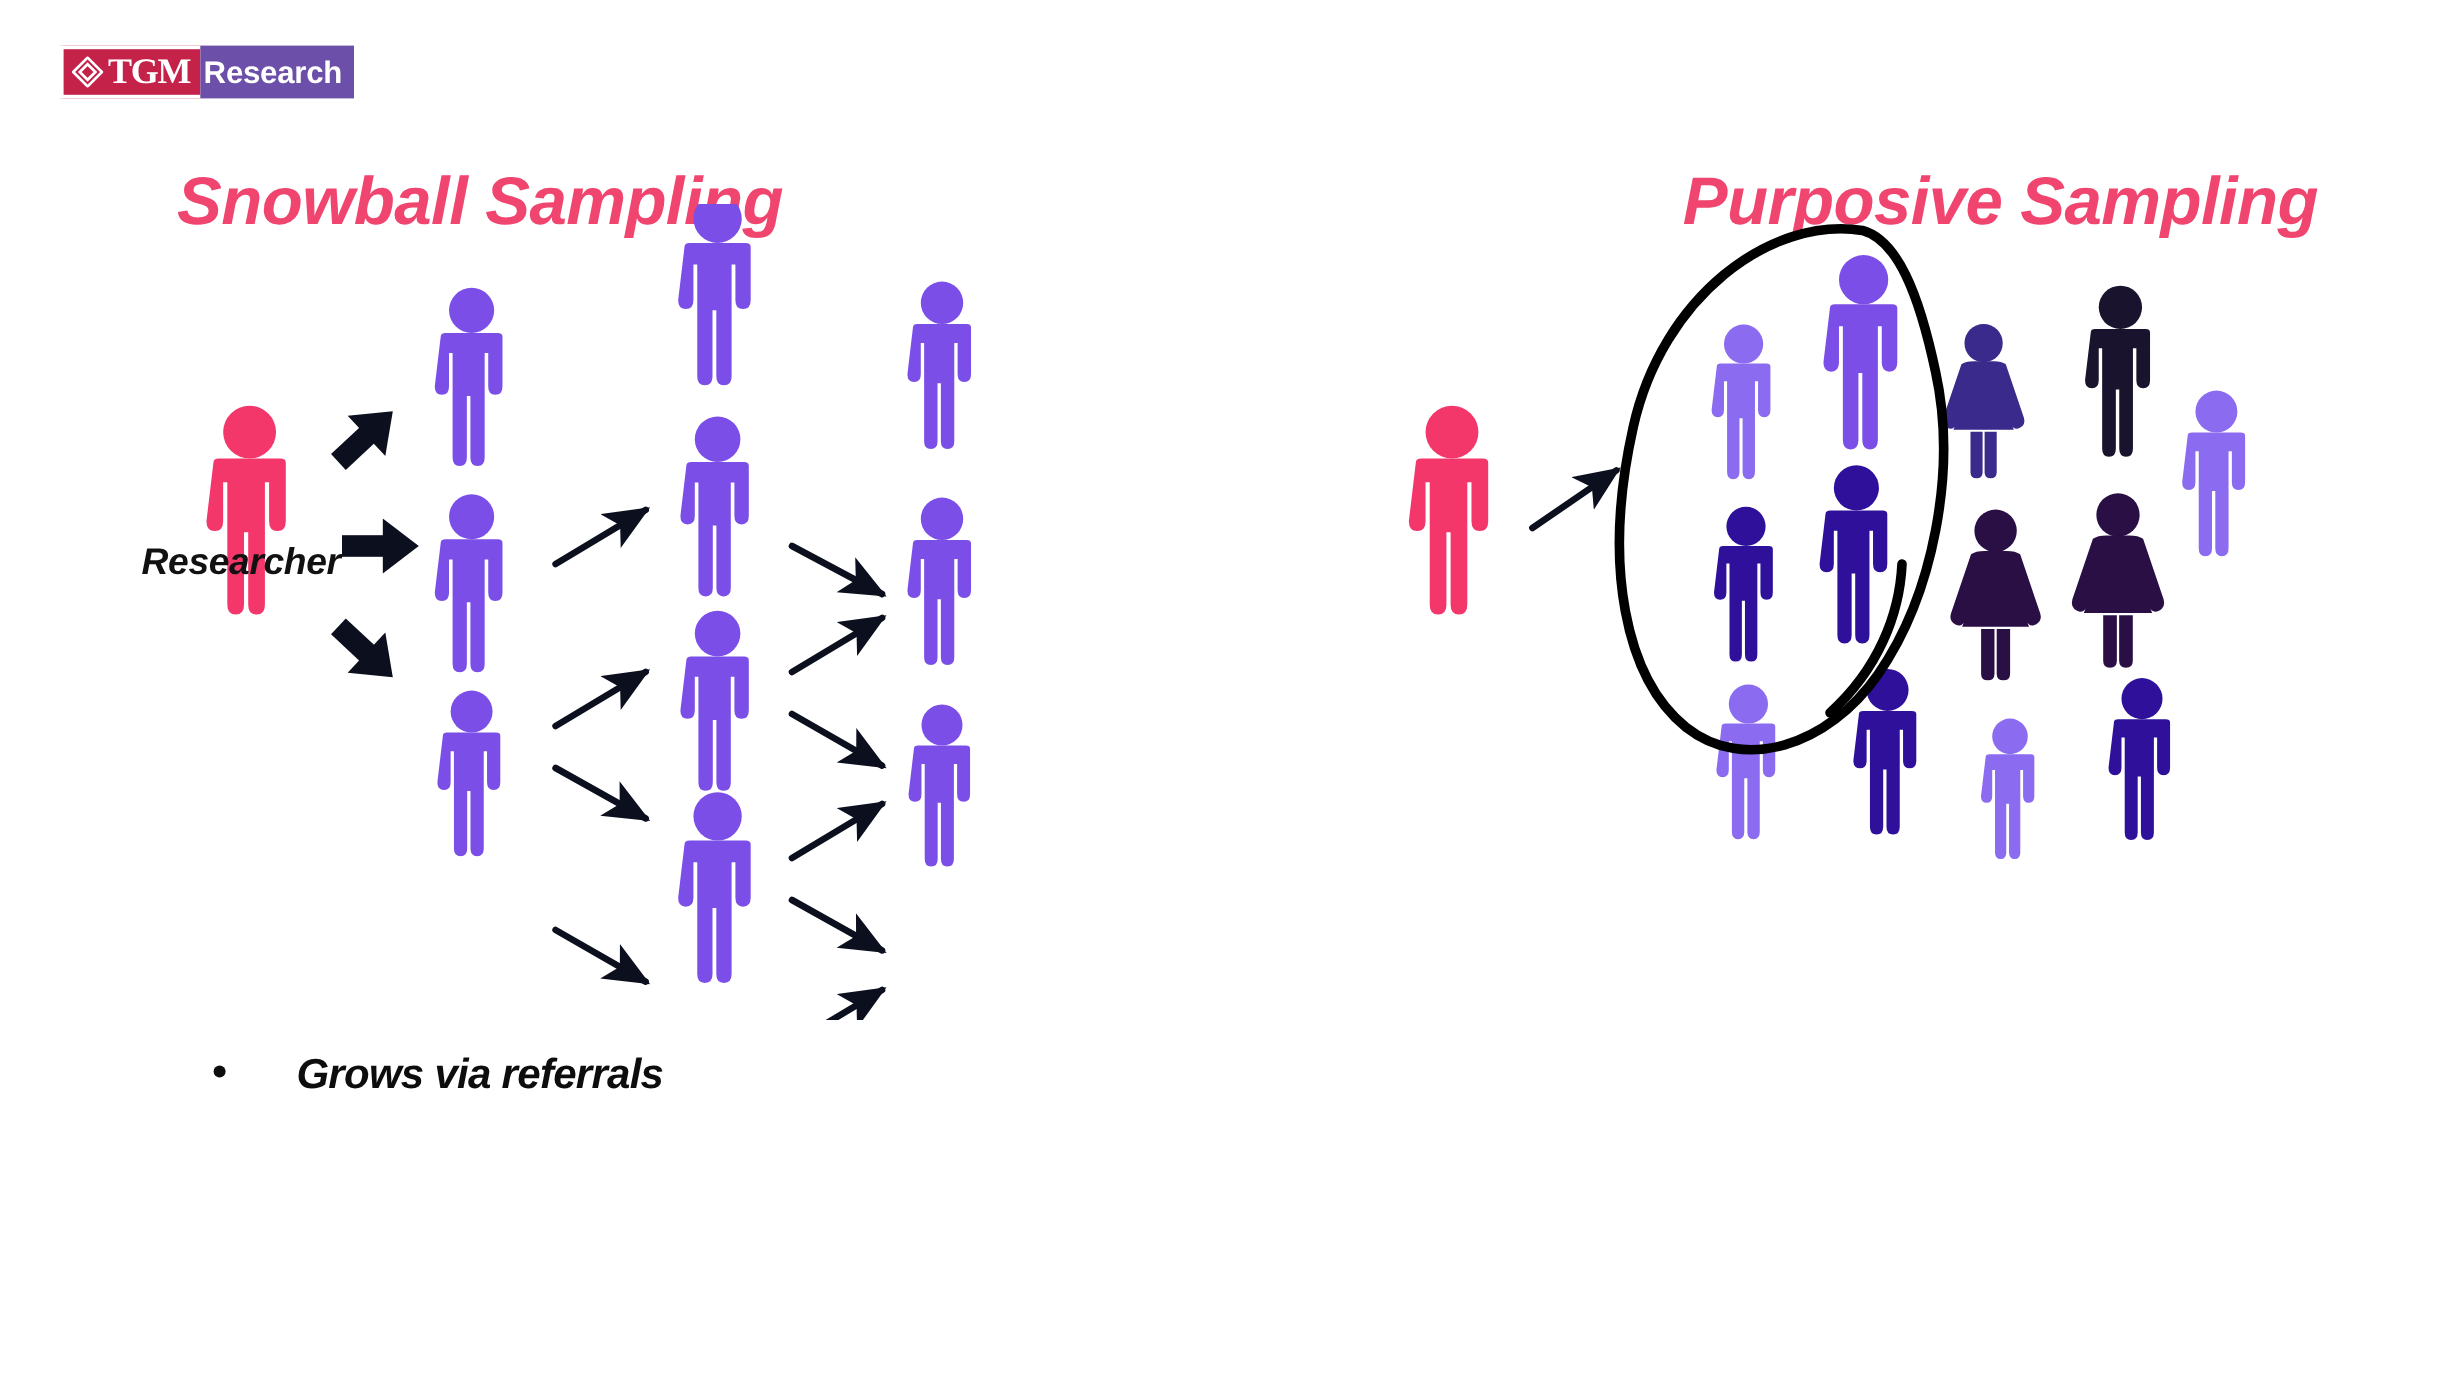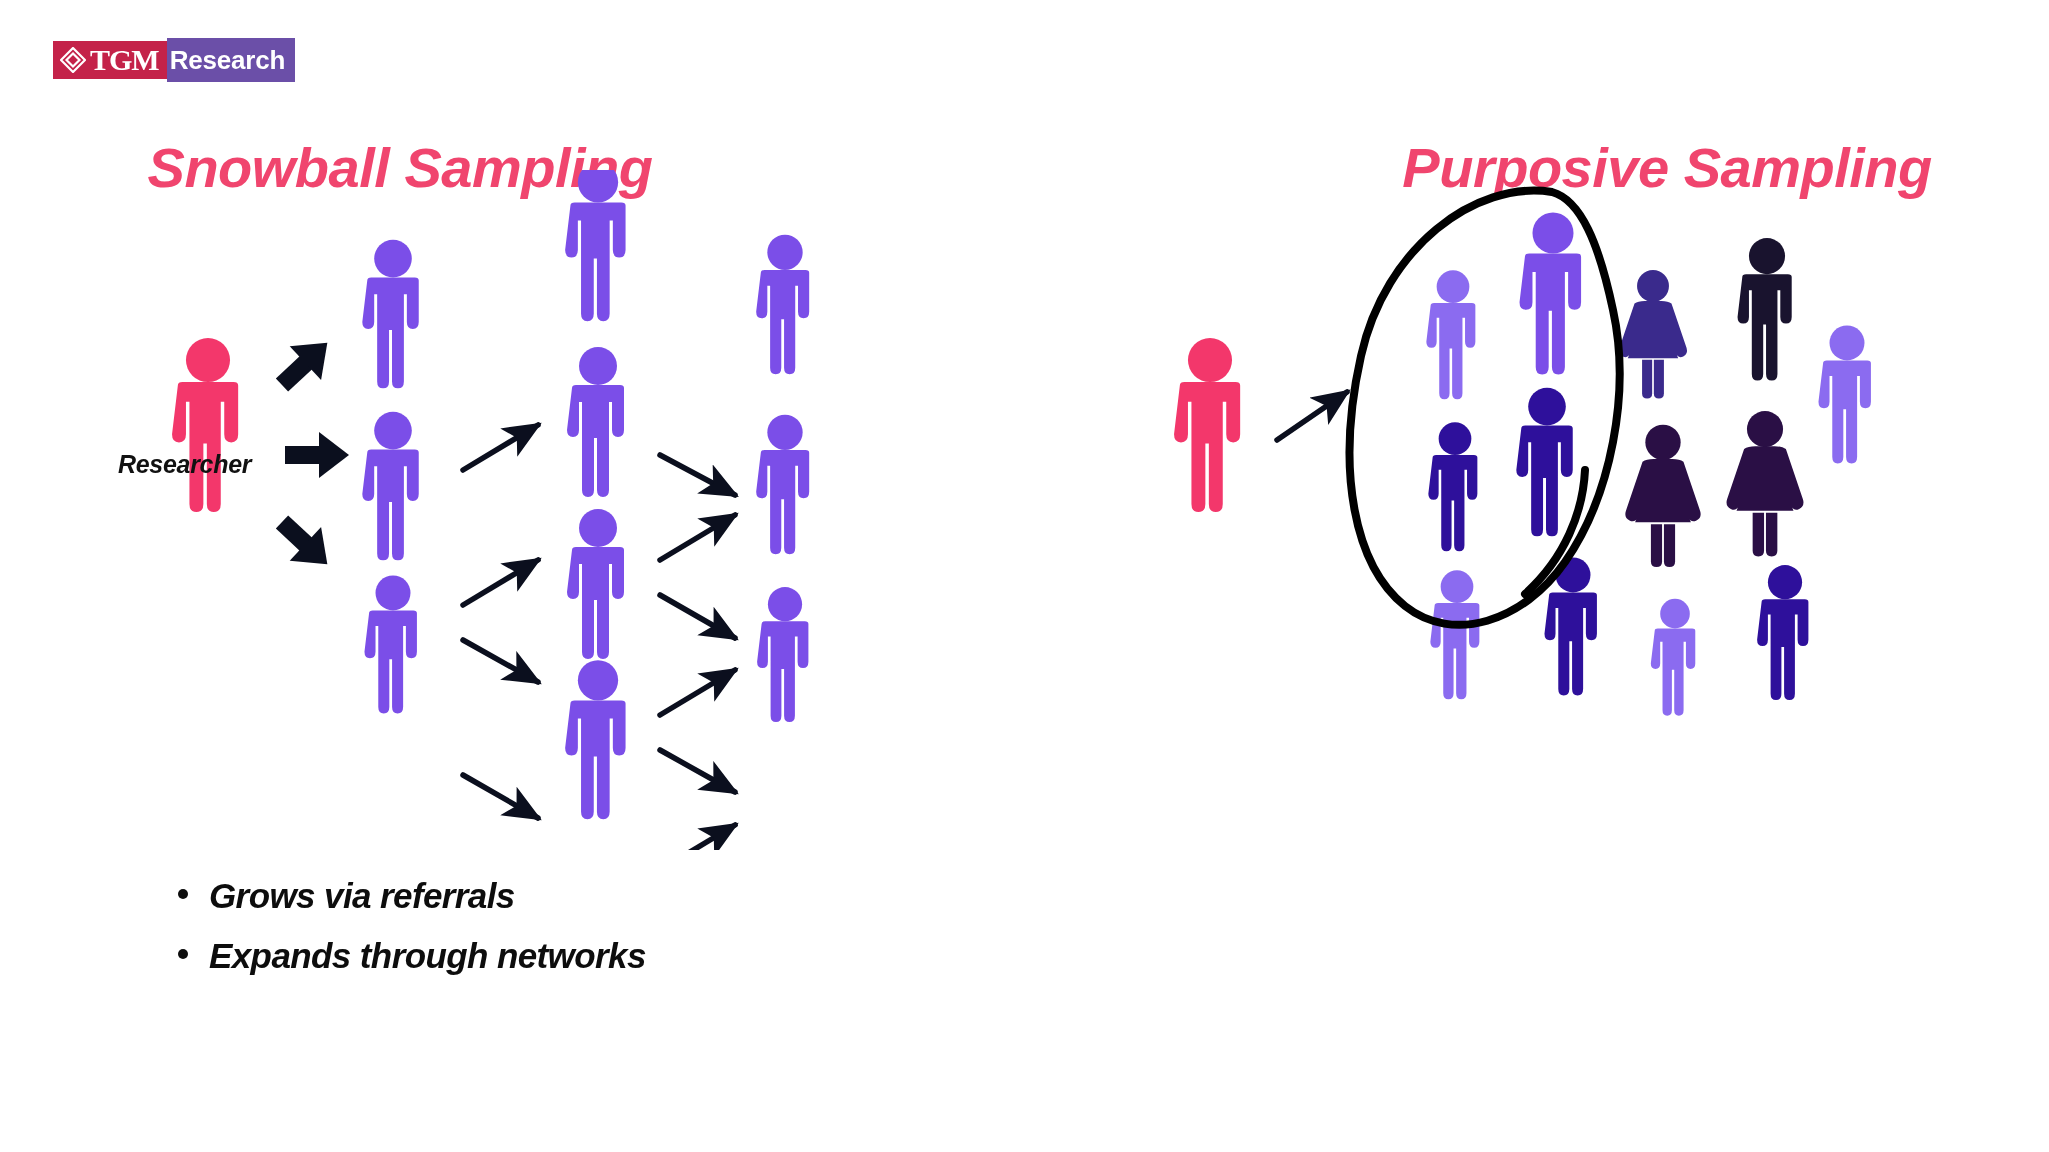--- a/index.html
+++ b/index.html
@@ -101,21 +101,21 @@
     left: 0;
     width: 1024px;
     height: 680px;
   }
   .diagram svg { display: block; }
 
   .researcher-label {
     position: absolute;
     font-family: "Liberation Sans", sans-serif;
     font-weight: bold;
-    font-size: 25px;
+    font-size: 31px;
     color: #111111;
     letter-spacing: -0.3px;
     white-space: nowrap;
   }
   #snowball-researcher-label { left: 118px; top: 450px; }
 
   
   .bullet-list {
     position: absolute;
     list-style: none;
@@ -127,20 +127,21 @@
     display: flex;
     align-items: baseline;
     font-family: "Liberation Sans", sans-serif;
     font-weight: bold;
     font-size: 35px;
     color: #0d0d0d;
     line-height: 1;
     margin-bottom: 25px;
     letter-spacing: -0.6px;
     white-space: nowrap;
+    gap: 38px;
   }
   .bullet-dot {
     display: inline-block;
     width: 10px; height: 10px;
     border-radius: 50%;
     background: #0d0d0d;
     margin-right: 21px;
     flex: 0 0 auto;
     position: relative;
     top: -9px;
@@ -257,24 +258,20 @@
     </svg>
   </div>
 
   <div class="researcher-label" id="snowball-researcher-label">Researcher</div>
 
   <ul class="bullet-list" id="snowball-bullets">
     <li>
       <span class="bullet-dot"></span>
       <span>Grows via referrals</span>
     </li>
-    <li>
-      <span class="bullet-dot"></span>
-      <span>Expands through networks</span>
-    </li>
   </ul>
 </section>
 
 <section class="panel" id="panel-purposive">
 
   <h1 class="panel-title">Purposive Sampling</h1>
 
   <div class="diagram">
     <svg width="1024" height="680" viewBox="0 0 1024 680" xmlns="http://www.w3.org/2000/svg">
       <defs>

